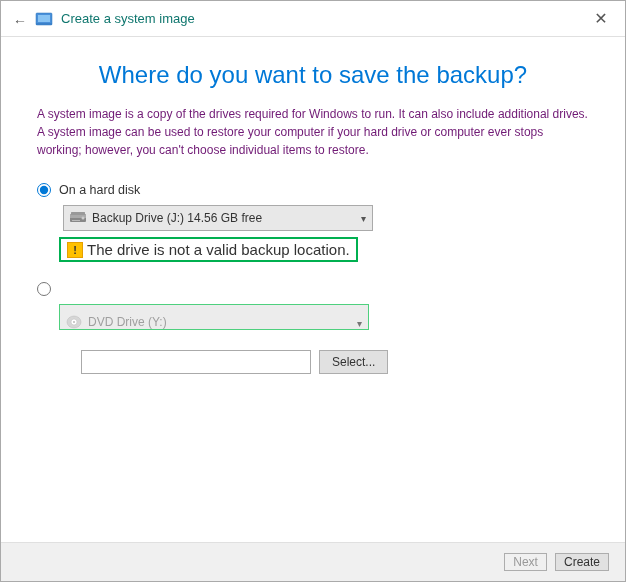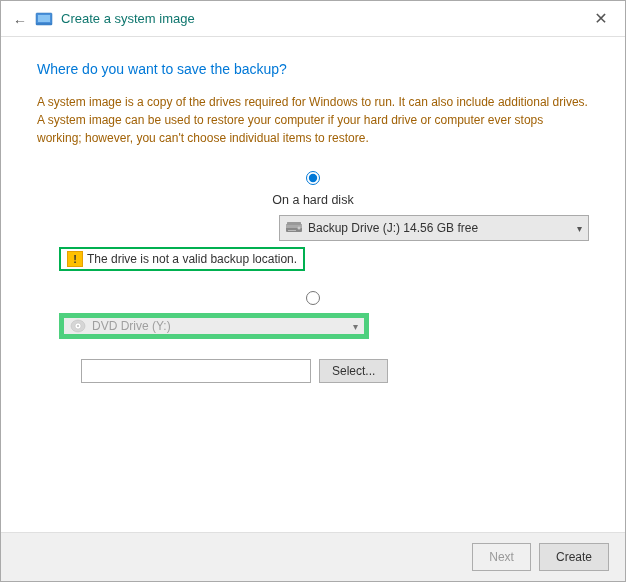--- a/index.html
+++ b/index.html
@@ -60,56 +60,55 @@
       align-items: center;
       justify-content: center;
     }
     .content {
       flex: 1;
       padding: 24px 36px;
       overflow-y: auto;
     }
     .page-title {
       color: #0078d7;
-      font-size: 14px;
+      font-size: 24px;
       font-weight: 400;
       margin-bottom: 16px;
+      text-align: center;
     }
     .description {
       font-size: 12px;
-      color: #a16207;
+      color: #701a75;
       line-height: 1.5;
       margin-bottom: 24px;
     }
     .option-group {
       margin-bottom: 20px;
     }
     .option-row {
       display: flex;
       align-items: center;
       gap: 8px;
       margin-bottom: 8px;
-      flex-direction: column;
     }
     .option-row input[type="radio"] {
       width: 14px;
       height: 14px;
       accent-color: #0078d7;
       cursor: pointer;
     }
     .option-label {
       font-size: 12.5px;
       color: #333;
     }
     .dropdown-row {
       display: flex;
       align-items: center;
-      margin-left: 36px;
+      margin-left: 26px;
       margin-bottom: 6px;
-      justify-content: flex-end;
     }
     .dropdown {
       display: flex;
       align-items: center;
       background: #e8e8e8;
       border: 1px solid #aaa;
       height: 26px;
       width: 310px;
       padding: 0 6px;
       font-size: 12px;
@@ -149,21 +148,21 @@
       display: flex;
       align-items: center;
       justify-content: center;
       font-weight: bold;
       font-size: 11px;
       color: #333;
       border: 1px solid #e6a000;
       flex-shrink: 0;
     }
     .error-text {
-      font-size: 12px;
+      font-size: 15px;
       color: #333;
       text-align: center;
     }
     .disk-icon {
       width: 16px;
       height: 14px;
       display: inline-flex;
       flex-direction: column;
       align-items: center;
       justify-content: center;
@@ -171,23 +170,23 @@
     }
     .disk-icon svg { display: block; }
     .dvd-row {
       display: flex;
       align-items: center;
       margin-left: 22px;
       margin-bottom: 4px;
     }
     .dvd-dropdown {
       display: flex;
-      align-items: center;
+      align-items: flex-end;
       background: #e8e8e8;
-      border: 5px solid #22c55e;
+      border: 1px solid #22c55e;
       height: 26px;
       width: 310px;
       padding: 0 6px;
       font-size: 12px;
       color: #888;
       cursor: not-allowed;
       justify-content: space-between;
       opacity: 0.8;
     }
     .network-row {
@@ -218,22 +217,22 @@
     }
     .footer {
       border-top: 1px solid #e0e0e0;
       padding: 10px 16px;
       display: flex;
       justify-content: flex-end;
       gap: 8px;
       background: #f0f0f0;
     }
     .footer-btn {
-      height: 28px;
-      padding: 0 16px;
+      height: 18px;
+      padding: 0 8px;
       font-size: 12px;
       border: 1px solid #adadad;
       cursor: pointer;
       background: #e1e1e1;
       color: #333;
     }
     .footer-btn.disabled {
       color: #999;
       cursor: not-allowed;
       background: #f0f0f0;

